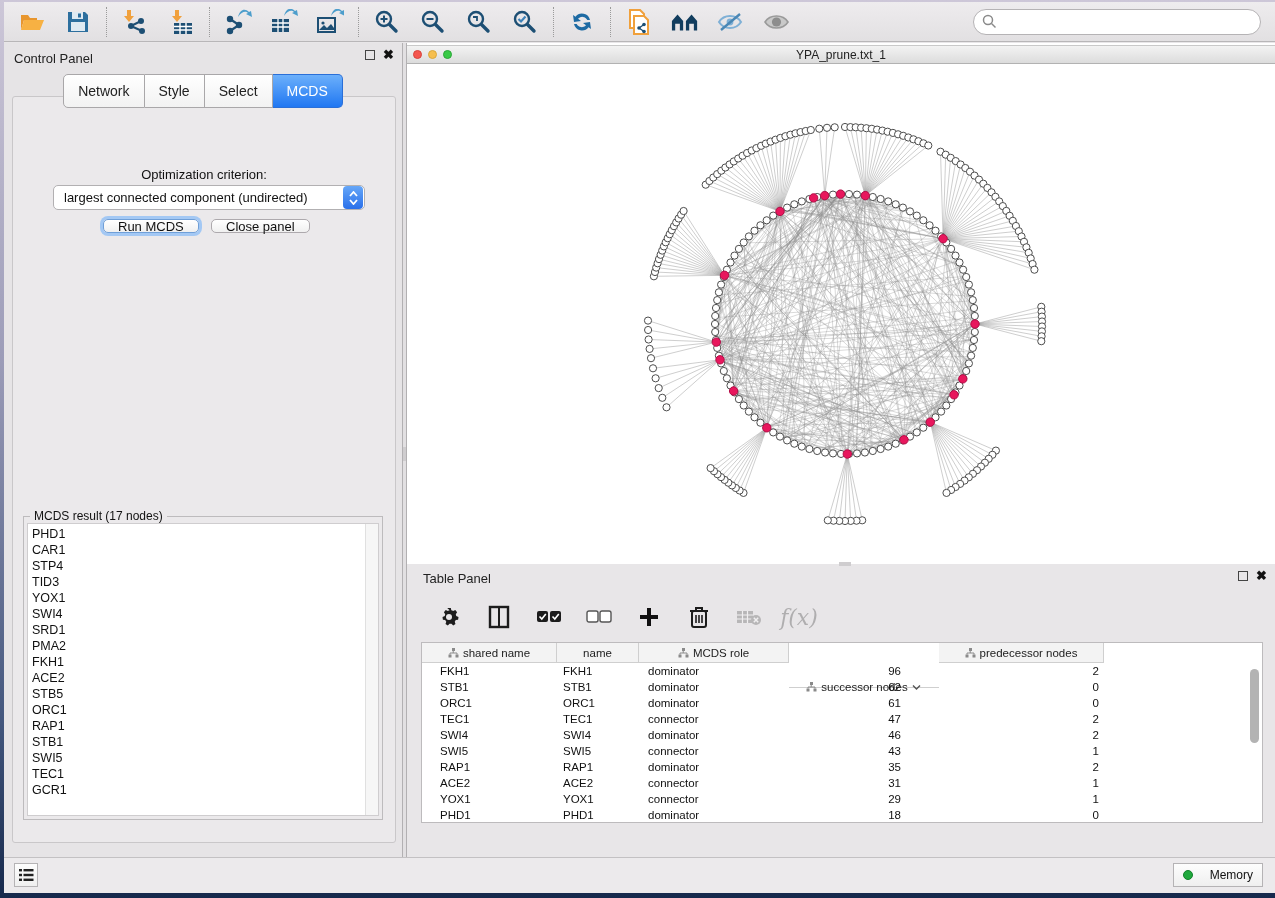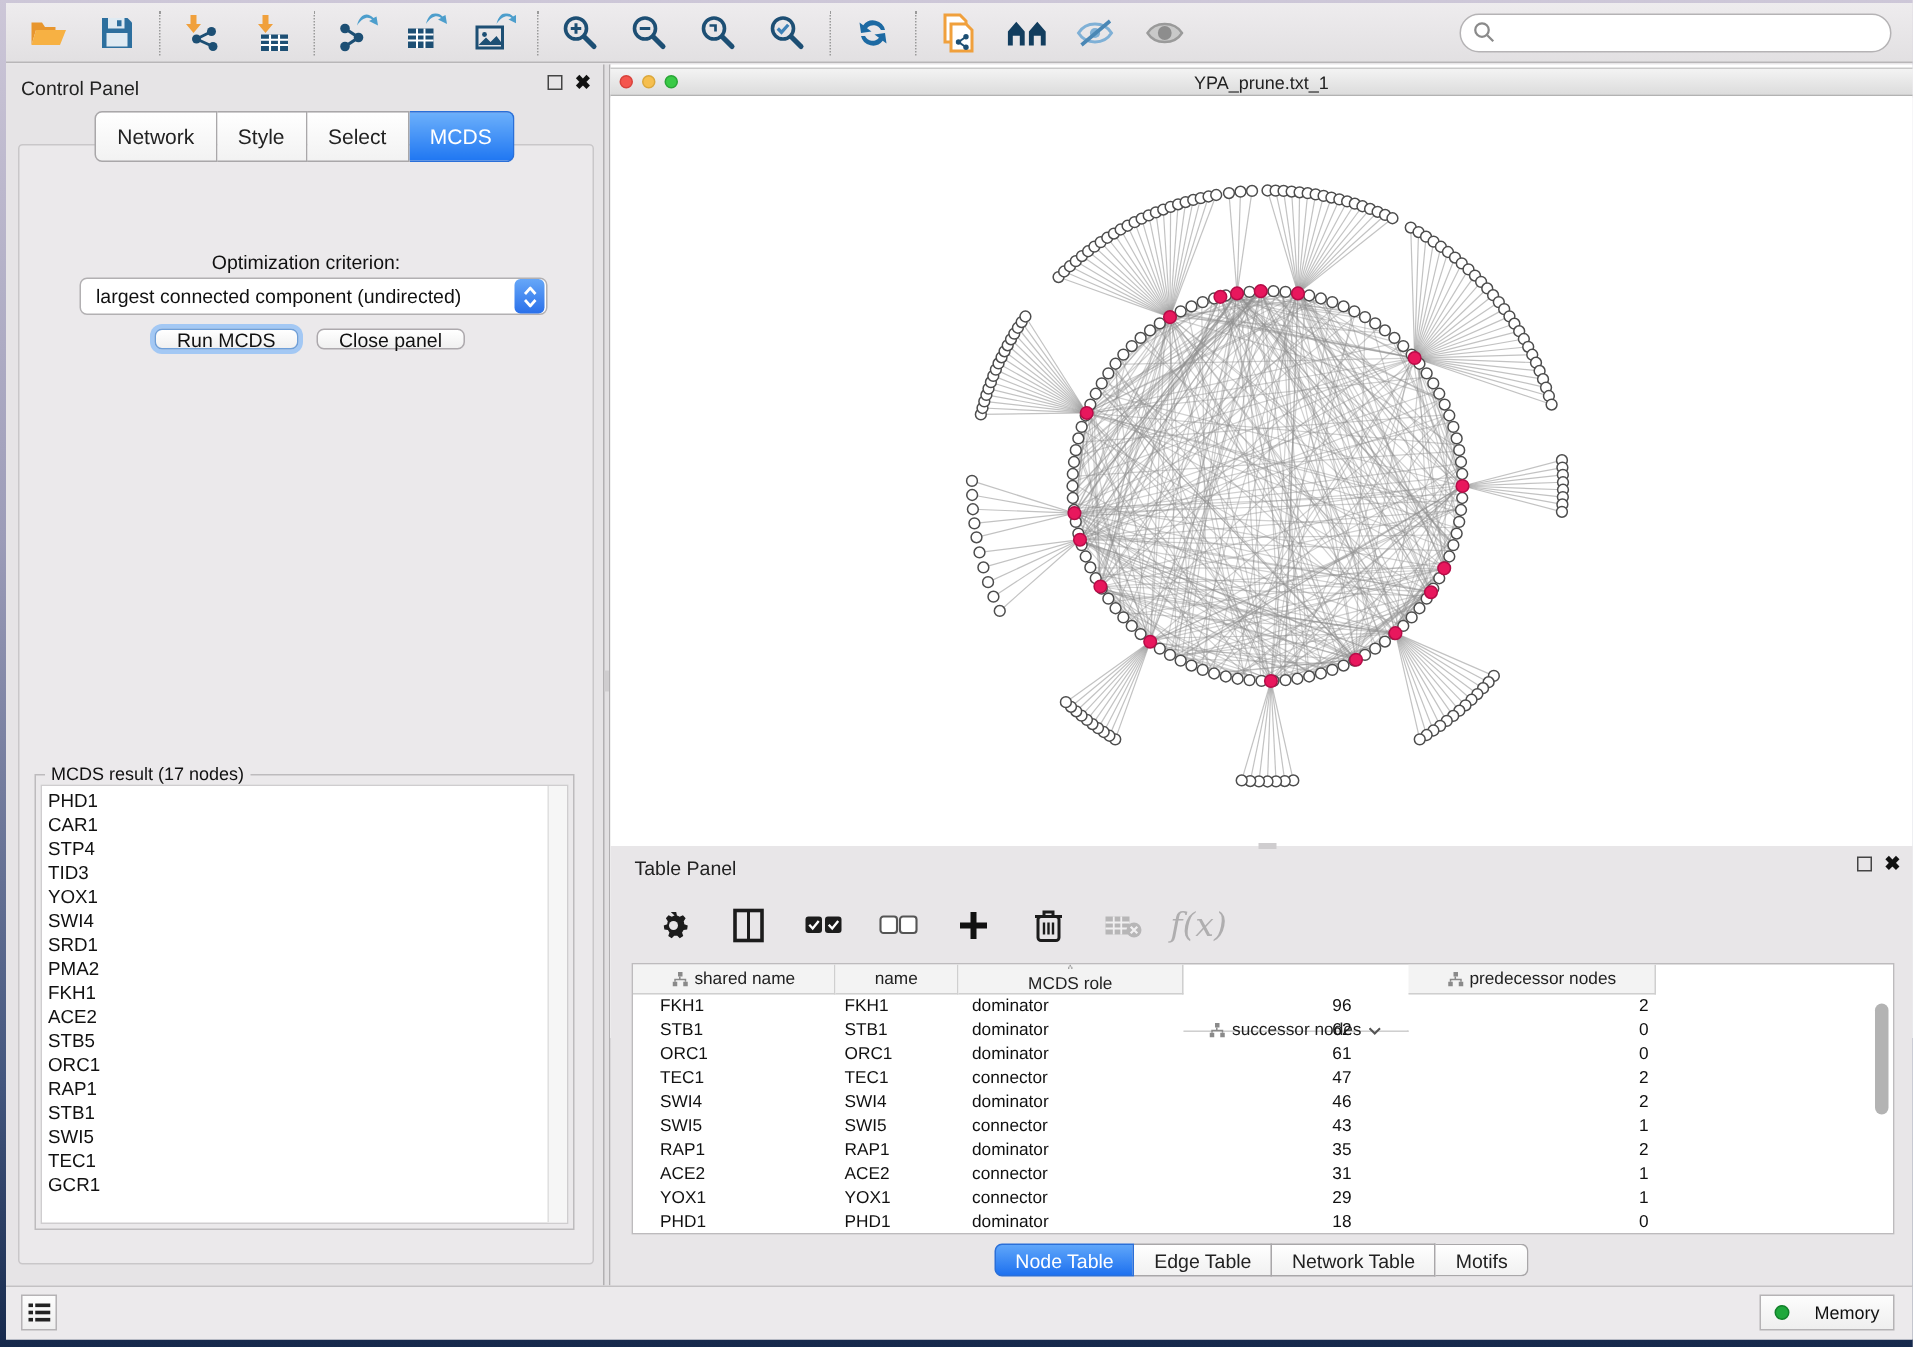--- a/index.html
+++ b/index.html
@@ -1176,21 +1176,21 @@
                 <rect x="0.5" y="6.5" width="3" height="3"></rect>
                 <rect x="7.5" y="6.5" width="3" height="3"></rect>
                 <path d="M5.2 3 v2 M2 6.5 v-1.5 h7 v1.5" stroke="#8a8a8a" fill="none" stroke-width="1"></path>
               </g>
             </svg>
             <span>shared name</span>
           </div>
           <div class="col" style="width: 82px;">
             <span>name</span>
           </div>
-          <div class="col" style="width: 150px; flex-direction: column;">
+          <div class="col" style="width: 150px;">
             <svg width="11" height="10" viewBox="0 0 11 10">
               <g fill="#8a8a8a">
                 <rect x="4" y="0" width="3" height="3"></rect>
                 <rect x="0.5" y="6.5" width="3" height="3"></rect>
                 <rect x="7.5" y="6.5" width="3" height="3"></rect>
                 <path d="M5.2 3 v2 M2 6.5 v-1.5 h7 v1.5" stroke="#8a8a8a" fill="none" stroke-width="1"></path>
               </g>
             </svg>
             <span>MCDS role</span>
           </div>
@@ -1289,26 +1289,20 @@
             <div class="c1">PHD1</div>
             <div class="c2">dominator</div>
             <div class="c3">18</div>
             <div class="c4">0</div>
           </div>
         </div>
       <div id="tbl-scroll">
           <div id="tbl-thumb"></div>
         </div>
     </div>
-    <div id="tp-tabs">
-      <div class="ttab active">Node Table</div>
-      <div class="ttab">Edge Table</div>
-      <div class="ttab">Network Table</div>
-      <div class="ttab">Motifs</div>
-    </div>
   </div>
 
   <div id="status-bar">
     <div id="list-btn">
       <svg width="16" height="14" viewBox="0 0 16 14">
           <g fill="#222">
             <rect x="1" y="1" width="3" height="2.4"></rect>
             <rect x="1" y="5.8" width="3" height="2.4"></rect>
             <rect x="1" y="10.6" width="3" height="2.4"></rect>
             <rect x="5.5" y="1" width="10" height="2.4"></rect>

